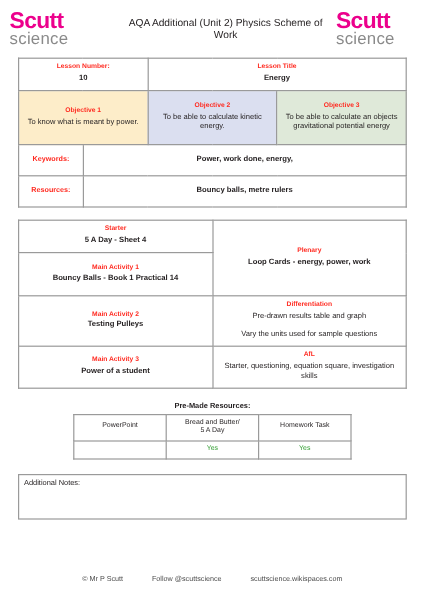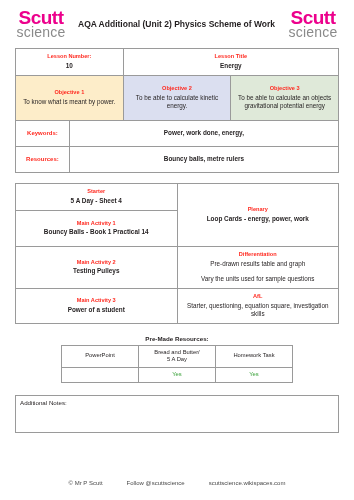--- a/index.html
+++ b/index.html
@@ -23,46 +23,46 @@
   .header {
     display: flex;
     align-items: center;
     justify-content: space-between;
     padding: 7px 8px 4px 8px;
     height: 44px;
   }
 
   .logo {
     width: 66px;
-    text-align: center;
     line-height: 1;
     flex: 0 0 auto;
   }
   .logo-main {
     font-size: 19px;
     font-weight: bold;
     color: #ec008c;
     letter-spacing: -0.5px;
     display: block;
   }
   .logo-sub {
     font-size: 14px;
     color: #8a8a8a;
     display: block;
     margin-top: -2px;
     letter-spacing: 0.2px;
   }
 
   .header-title {
     flex: 1 1 auto;
-    text-align: left;
+    text-align: center;
     font-size: 8.5px;
-    font-weight: bold;
+    font-weight: normal;
     color: #231f20;
     padding: 0 4px;
+    margin-left: 22px;
   }
 
   
   .tbl {
     border-collapse: collapse;
     table-layout: fixed;
     width: 324px;
     margin: 0 auto;
   }
   .tbl td {

